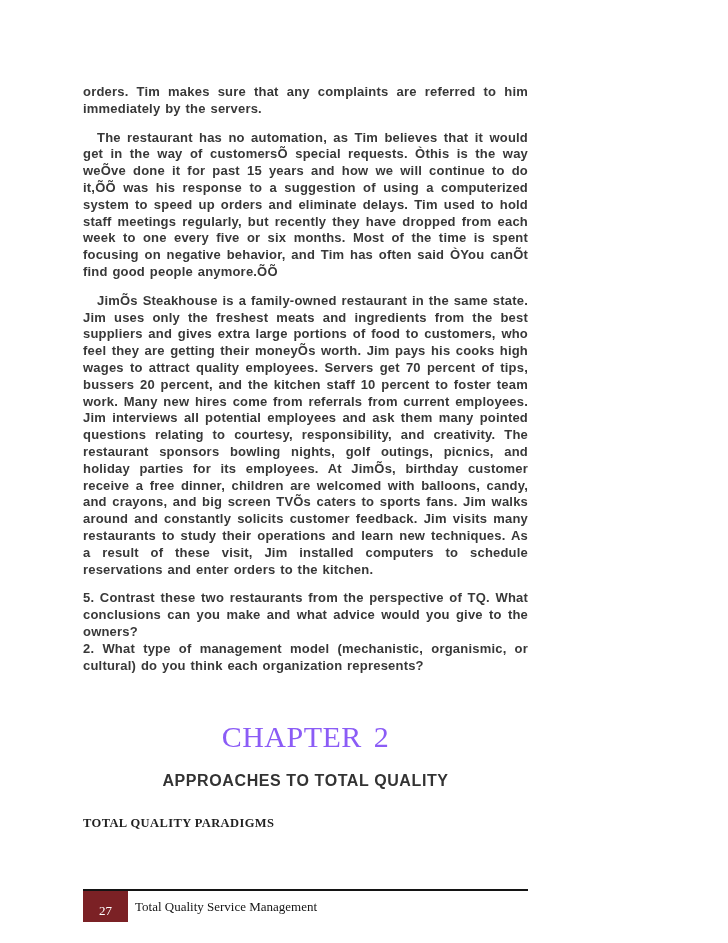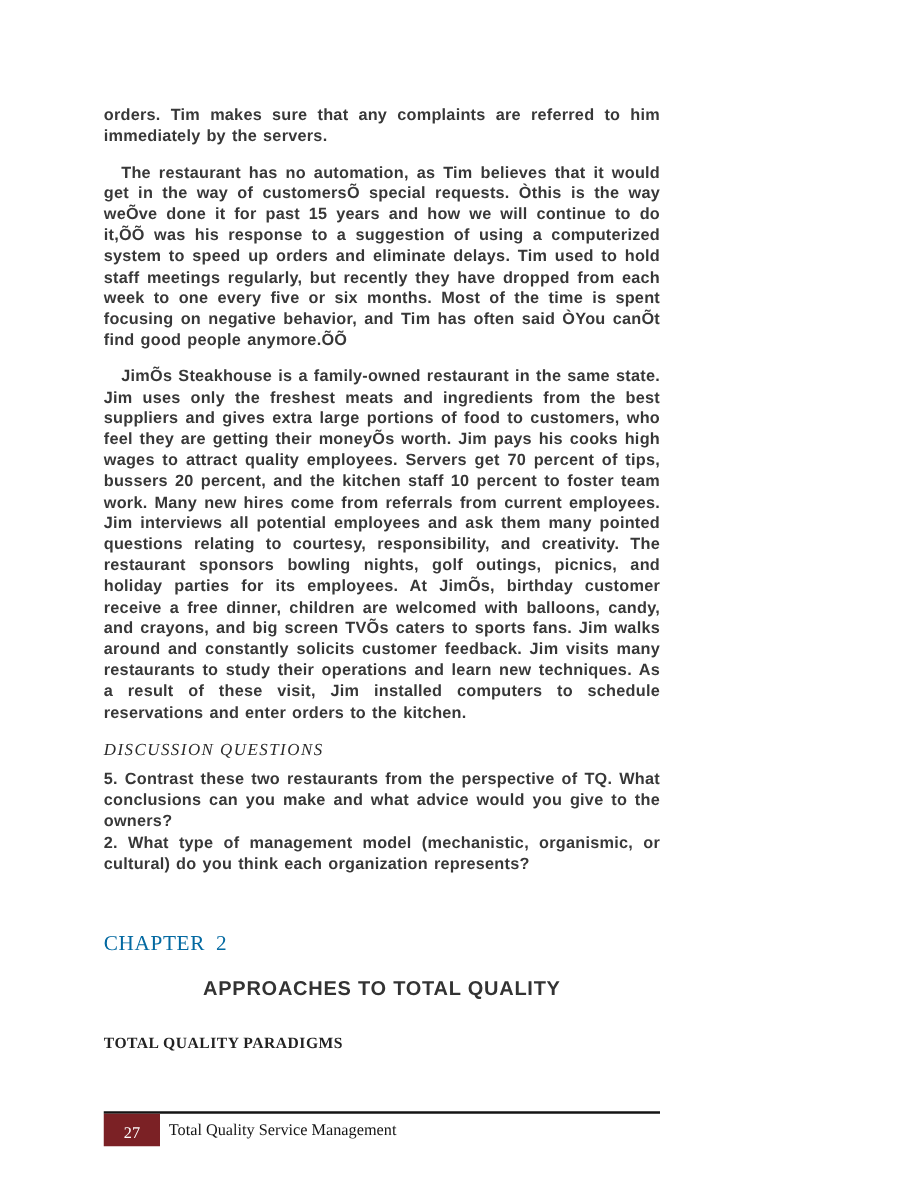--- a/index.html
+++ b/index.html
@@ -35,25 +35,25 @@
     font-style: italic;
     font-weight: normal;
     font-size: 13.5px;
     letter-spacing: 1.2px;
     color: #2a2a2a;
     margin: 14px 0 7px 0;
   }
   .chapter-title {
     font-family: "Liberation Serif", serif;
     font-weight: normal;
-    font-size: 17px;
+    font-size: 30px;
     letter-spacing: 0.5px;
     word-spacing: 4px;
-    color: #0369a1;
-    text-align: left;
+    color: #8b5cf6;
+    text-align: center;
     margin: 46px 0 0 0;
   }
   .chapter-subtitle {
     font-family: "Liberation Sans", sans-serif;
     font-weight: bold;
     font-size: 16px;
     letter-spacing: 0.6px;
     color: #333333;
     text-align: center;
     margin: 18px 0 0 0;
@@ -84,21 +84,21 @@
     display: flex;
     align-items: center;
   }
   .page-number {
     display: inline-block;
     background: #7b2125;
     color: #ffffff;
     font-family: "Liberation Serif", serif;
     font-size: 13px;
     line-height: 18px;
-    padding: 6px 16px 2px 16px;
+    padding: 11px 16px 2px 16px;
     text-align: center;
   }
   .footer-title {
     font-family: "Liberation Serif", serif;
     font-size: 13px;
     color: #141414;
     padding-left: 7px;
   }
 </style>
 </head>
@@ -106,21 +106,20 @@
 
 <div class="page">
   <div class="content">
 
     <p class="body-text">orders.  Tim makes sure that any complaints are referred to him immediately by the servers.</p>
 
     <p class="body-text indent">The restaurant has no automation, as Tim believes that it would get in the way of customersÕ special requests.  Òthis is the way weÕve done it for past 15 years and how we will continue to do it,ÕÕ was his response to a suggestion of using a computerized system to speed up orders and eliminate  delays.  Tim used to hold staff meetings regularly, but recently they have dropped from each week to one every five or six months. Most of the time is spent focusing on negative behavior, and Tim has often said ÒYou canÕt find good people anymore.ÕÕ</p>
 
     <p class="body-text indent">JimÕs Steakhouse is a family-owned restaurant in the same state. Jim uses only the freshest meats and ingredients from the best suppliers and gives extra large portions of food to customers, who feel they are getting their moneyÕs worth. Jim pays his cooks high wages to attract quality employees. Servers get 70 percent of tips, bussers 20 percent, and the kitchen staff 10 percent to foster team work. Many new hires come from referrals from current employees. Jim interviews all potential employees and ask them many pointed questions relating to courtesy, responsibility, and creativity. The restaurant sponsors bowling nights, golf outings, picnics, and holiday parties for its employees. At JimÕs, birthday customer receive a free dinner, children are welcomed with balloons, candy, and crayons, and big screen TVÕs caters to sports fans. Jim walks around and constantly solicits customer feedback. Jim visits many restaurants to study their operations and learn new techniques. As a result of these visit, Jim installed computers to schedule reservations and enter orders to the kitchen.</p>
 
-    <h3 class="discussion-heading">DISCUSSION QUESTIONS</h3>
 
     <p class="body-text question">5. Contrast these two restaurants from the perspective of TQ. What conclusions can you make and what advice would you give to the owners?</p>
 
     <p class="body-text question">2. What type of management model (mechanistic, organismic, or cultural) do you think each organization represents?</p>
 
     <h1 class="chapter-title">CHAPTER 2</h1>
 
     <h2 class="chapter-subtitle">APPROACHES TO TOTAL QUALITY</h2>
 
     <h3 class="section-heading">TOTAL QUALITY PARADIGMS</h3>

